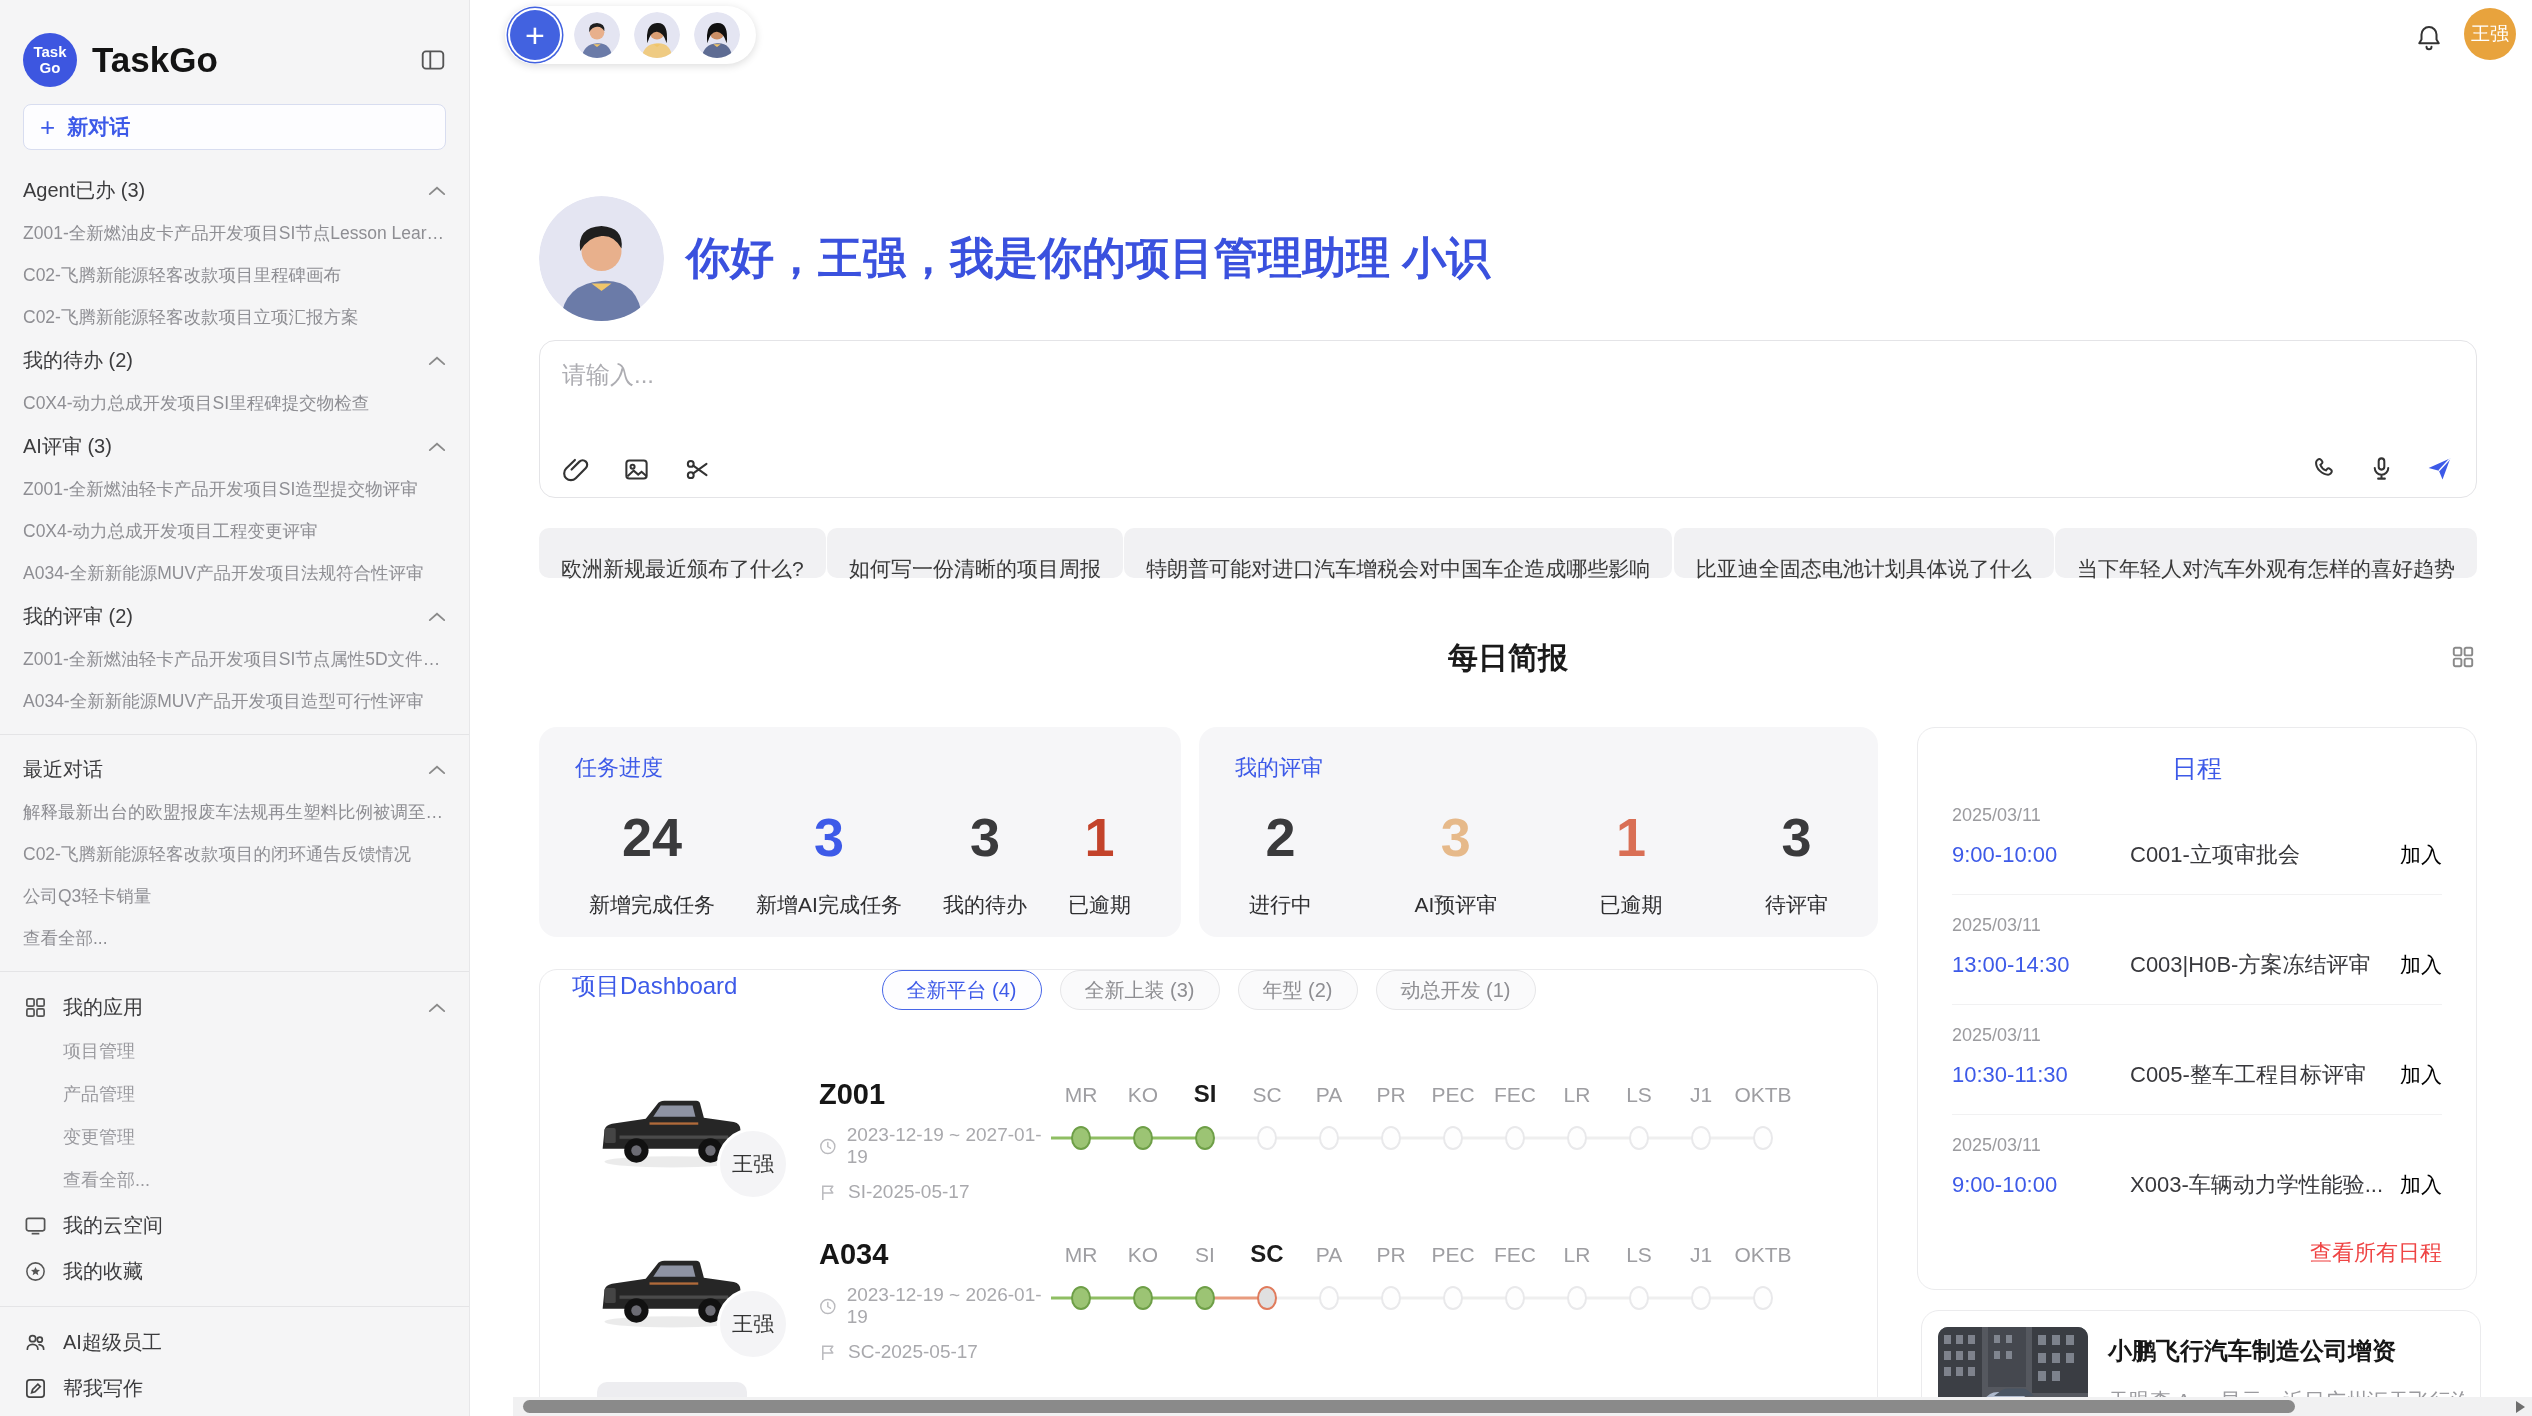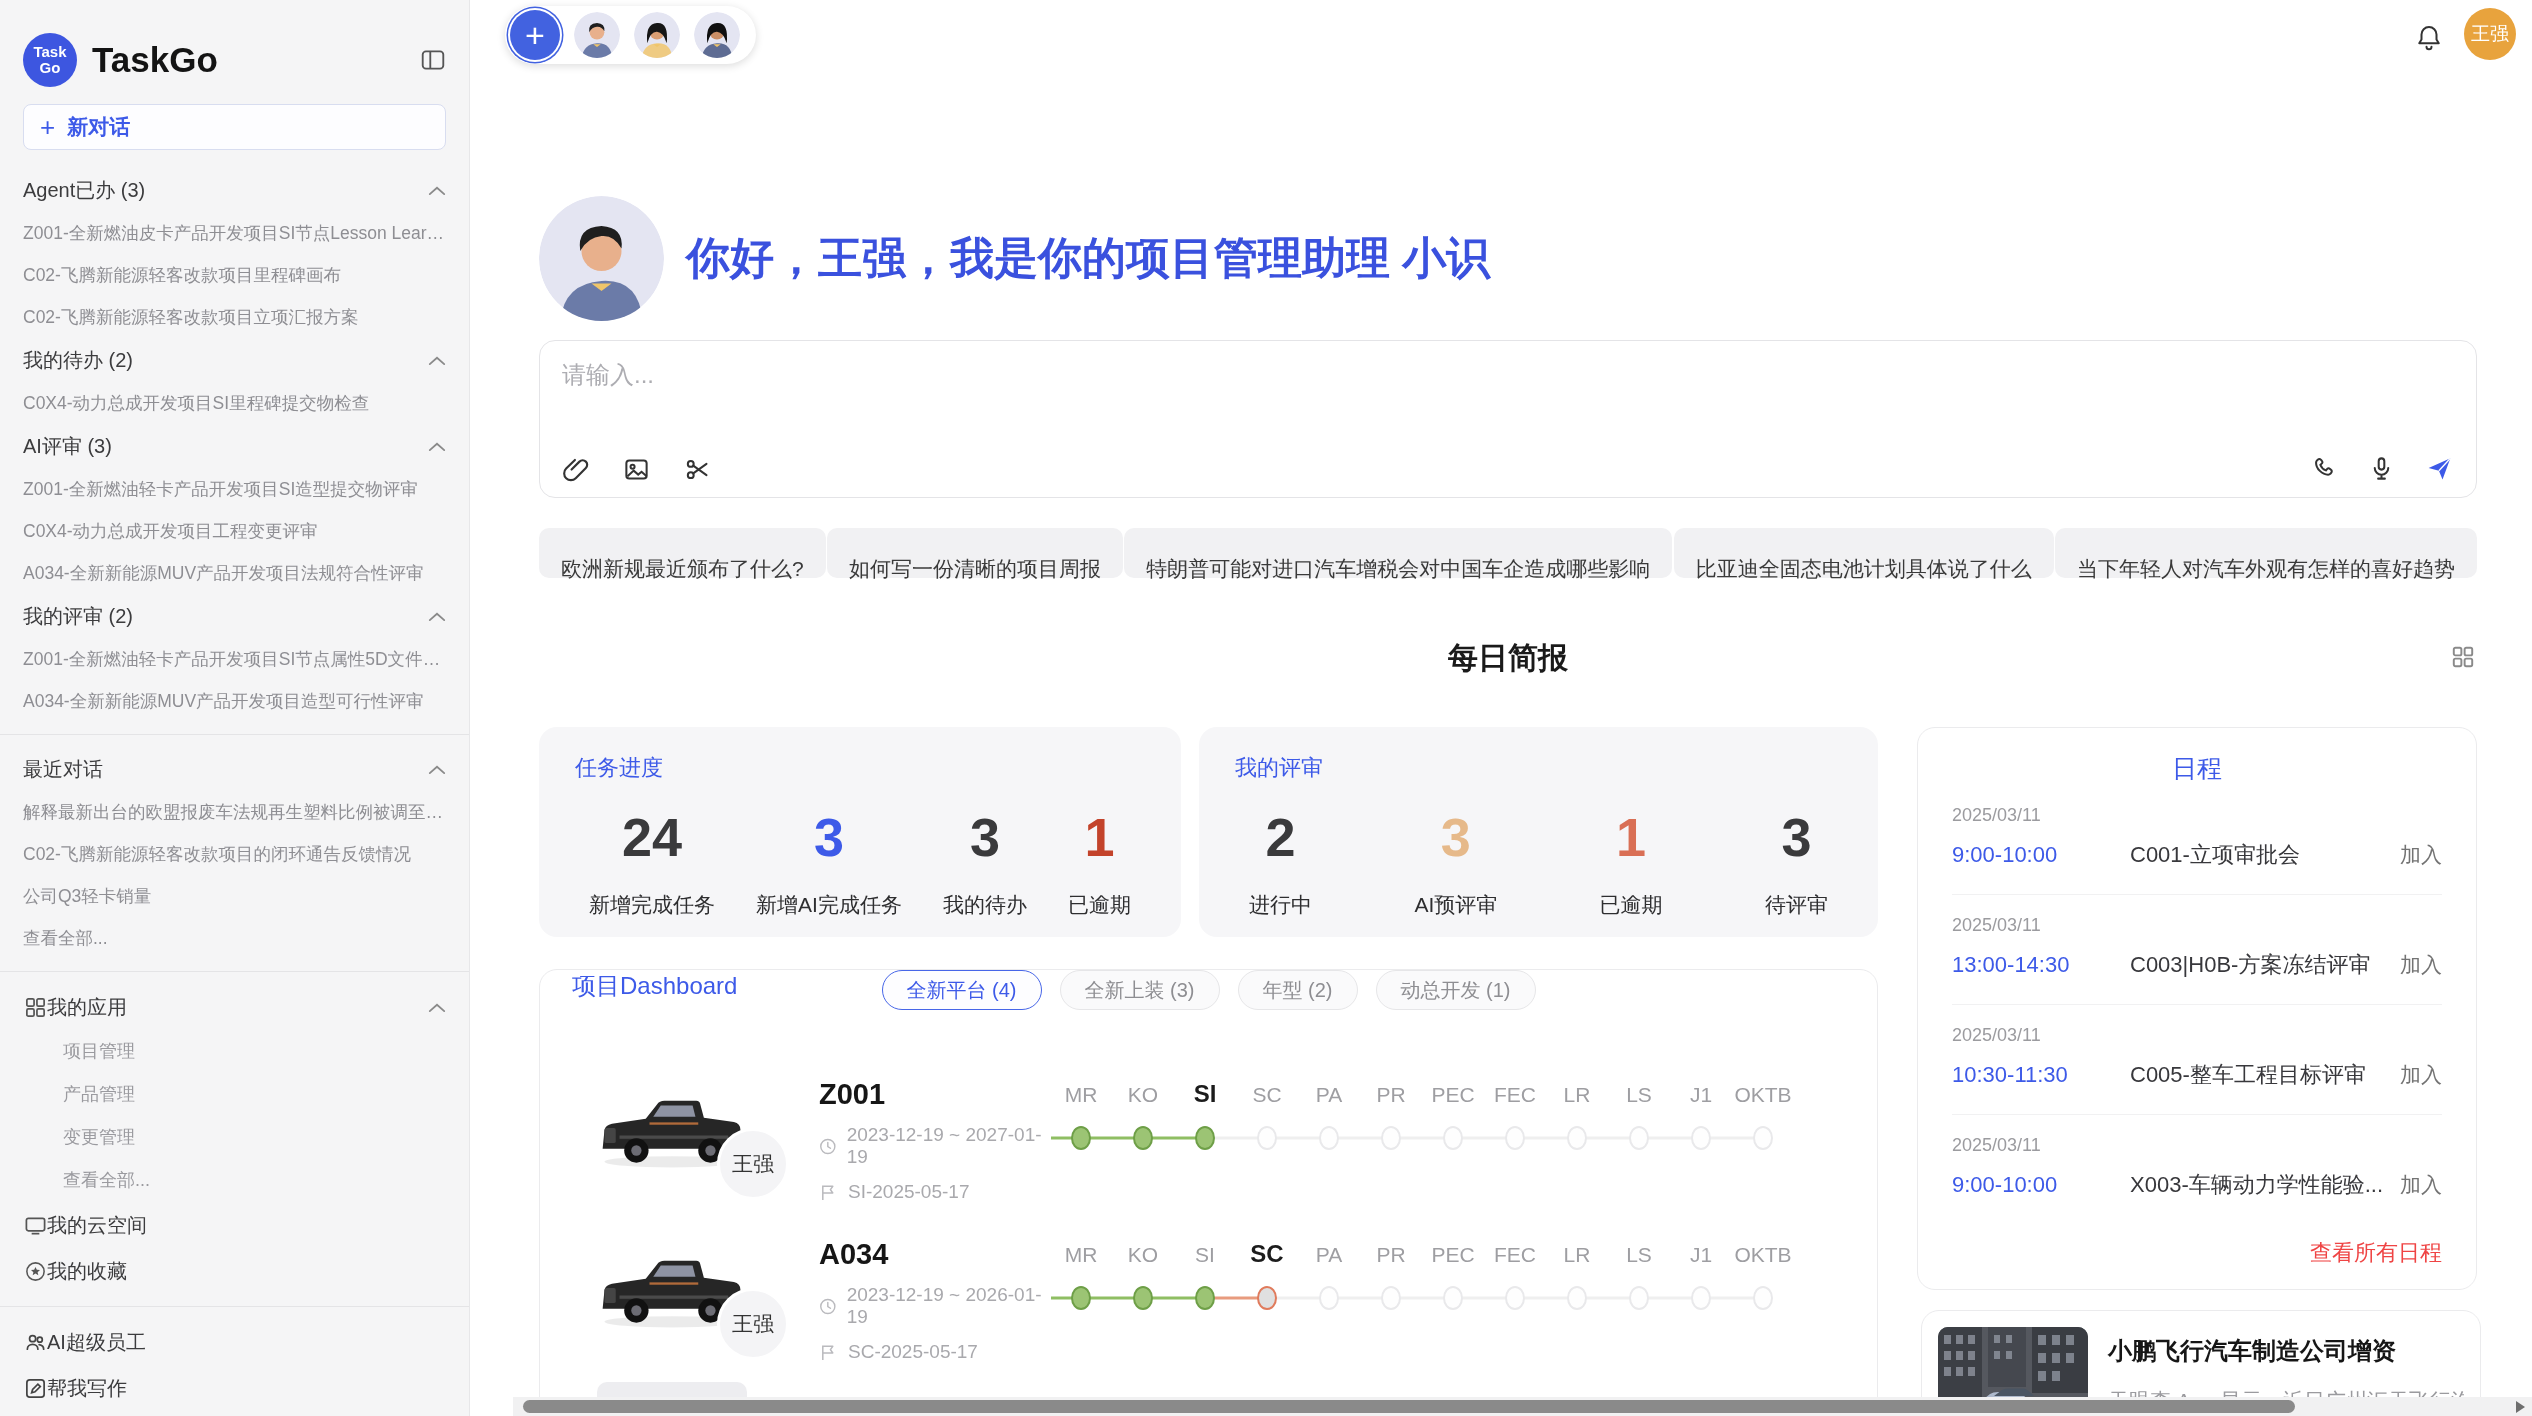--- a/index.html
+++ b/index.html
@@ -18,21 +18,21 @@
   .new-chat { margin-top:16px; width:100%; height:46px; border:1px solid #D8DDF0; border-radius:8px;
     background:#FDFDFF; color:#3D5AE8; font-size:21px; font-weight:bold; display:flex; align-items:center;
     gap:12px; padding:0 16px; cursor:pointer; font-family:inherit; }
   .new-chat .plus { font-size:26px; font-weight:normal; }
   .sb-list { margin-top:18px; }
   .sec-h { height:44px; display:flex; align-items:center; justify-content:space-between;
     font-size:20px; color:#3C3C3E; font-weight:500; cursor:pointer; }
   .sec-item { height:42px; line-height:42px; font-size:17.5px; color:#8E8E93; white-space:nowrap;
     overflow:hidden; text-overflow:ellipsis; cursor:pointer; }
   .sb-divider { height:1px; background:#E4E4E6; margin:12px -23px; }
-  .app-row { height:46px; display:flex; align-items:center; font-size:20px; color:#3C3C3E; cursor:pointer; }
+  .app-row { height:46px; display:flex; align-items:center; gap:16px; font-size:20px; color:#3C3C3E; cursor:pointer; }
   .app-row .grow { flex:1; }
   .sub-item { height:43px; line-height:43px; padding-left:40px; font-size:18px; color:#9A9A9F;
     white-space:nowrap; overflow:hidden; text-overflow:ellipsis; cursor:pointer; }
   .sb-ico { width:24px; height:24px; display:flex; align-items:center; justify-content:center; }
 
   
   .main { position:absolute; left:471px; top:0; right:0; bottom:0; background:#fff; }
 
   .top-pill { position:absolute; left:34px; top:6px; height:58px; border-radius:29px; background:#fff;
     box-shadow:0 2px 8px rgba(0,0,0,.14); display:flex; align-items:center; gap:14px; padding:0 16px 0 5px; }
@@ -100,21 +100,21 @@
 
   .sched { position:absolute; left:1446px; top:727px; width:560px; height:563px;
     border:1px solid #EBEBED; border-radius:18px; background:#fff; padding:24px 34px 0; }
   .sched-title { text-align:center; font-size:25px; color:#3D5AE8; }
   .sch-item { padding:20px 0 24px; }
   .sch-item + .sch-item { border-top:1px solid #F1F1F2; }
   .sch-date { font-size:18px; color:#9B9B9F; }
   .sch-row { display:flex; align-items:center; margin-top:14px; }
   .sch-time { width:178px; font-size:22px; color:#3D5AE8; font-weight:500; }
   .sch-name { flex:1; font-size:22px; color:#38383C; white-space:nowrap; overflow:hidden; }
-  .sch-join { font-size:21px; color:#737373; cursor:pointer; }
+  .sch-join { font-size:21px; color:#000000; cursor:pointer; }
   .sched-all { text-align:right; font-size:22px; color:#ef4444; padding:14px 0; cursor:pointer; }
 
   .news { position:absolute; left:1450px; top:1310px; width:560px; height:170px;
     border:1px solid #EBEBED; border-radius:18px; background:#fff; padding:16px; display:flex; gap:20px; }
   .news-img { width:150px; height:104px; border-radius:10px; overflow:hidden; flex:0 0 auto; }
   .news-img svg { width:100%; height:100%; display:block; }
   .news-title { font-size:24px; font-weight:bold; color:#161616; margin-top:8px; }
   .news-snippet { font-size:21px; color:#9B9B9F; margin-top:20px; white-space:nowrap; overflow:hidden; }
 
   .hscroll { position:absolute; left:42px; right:0; top:1397px; height:19px; background:#F1F1F2; z-index:50; }

